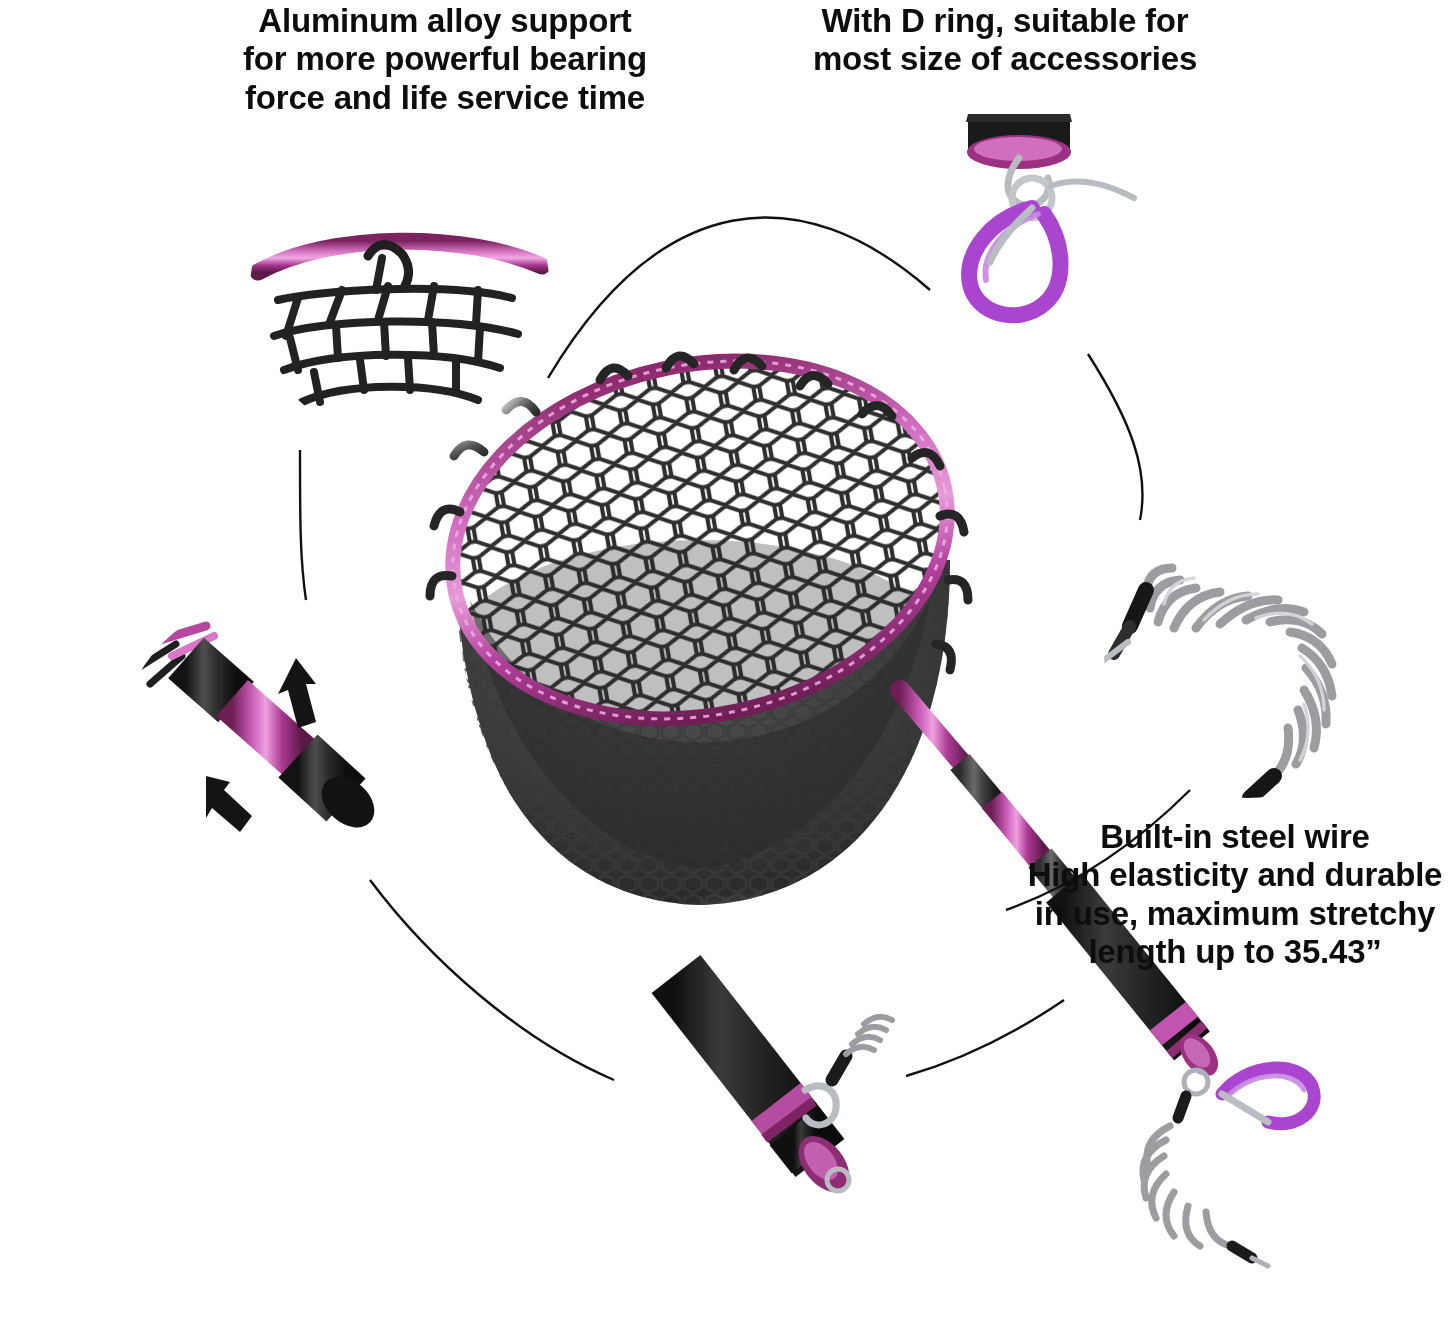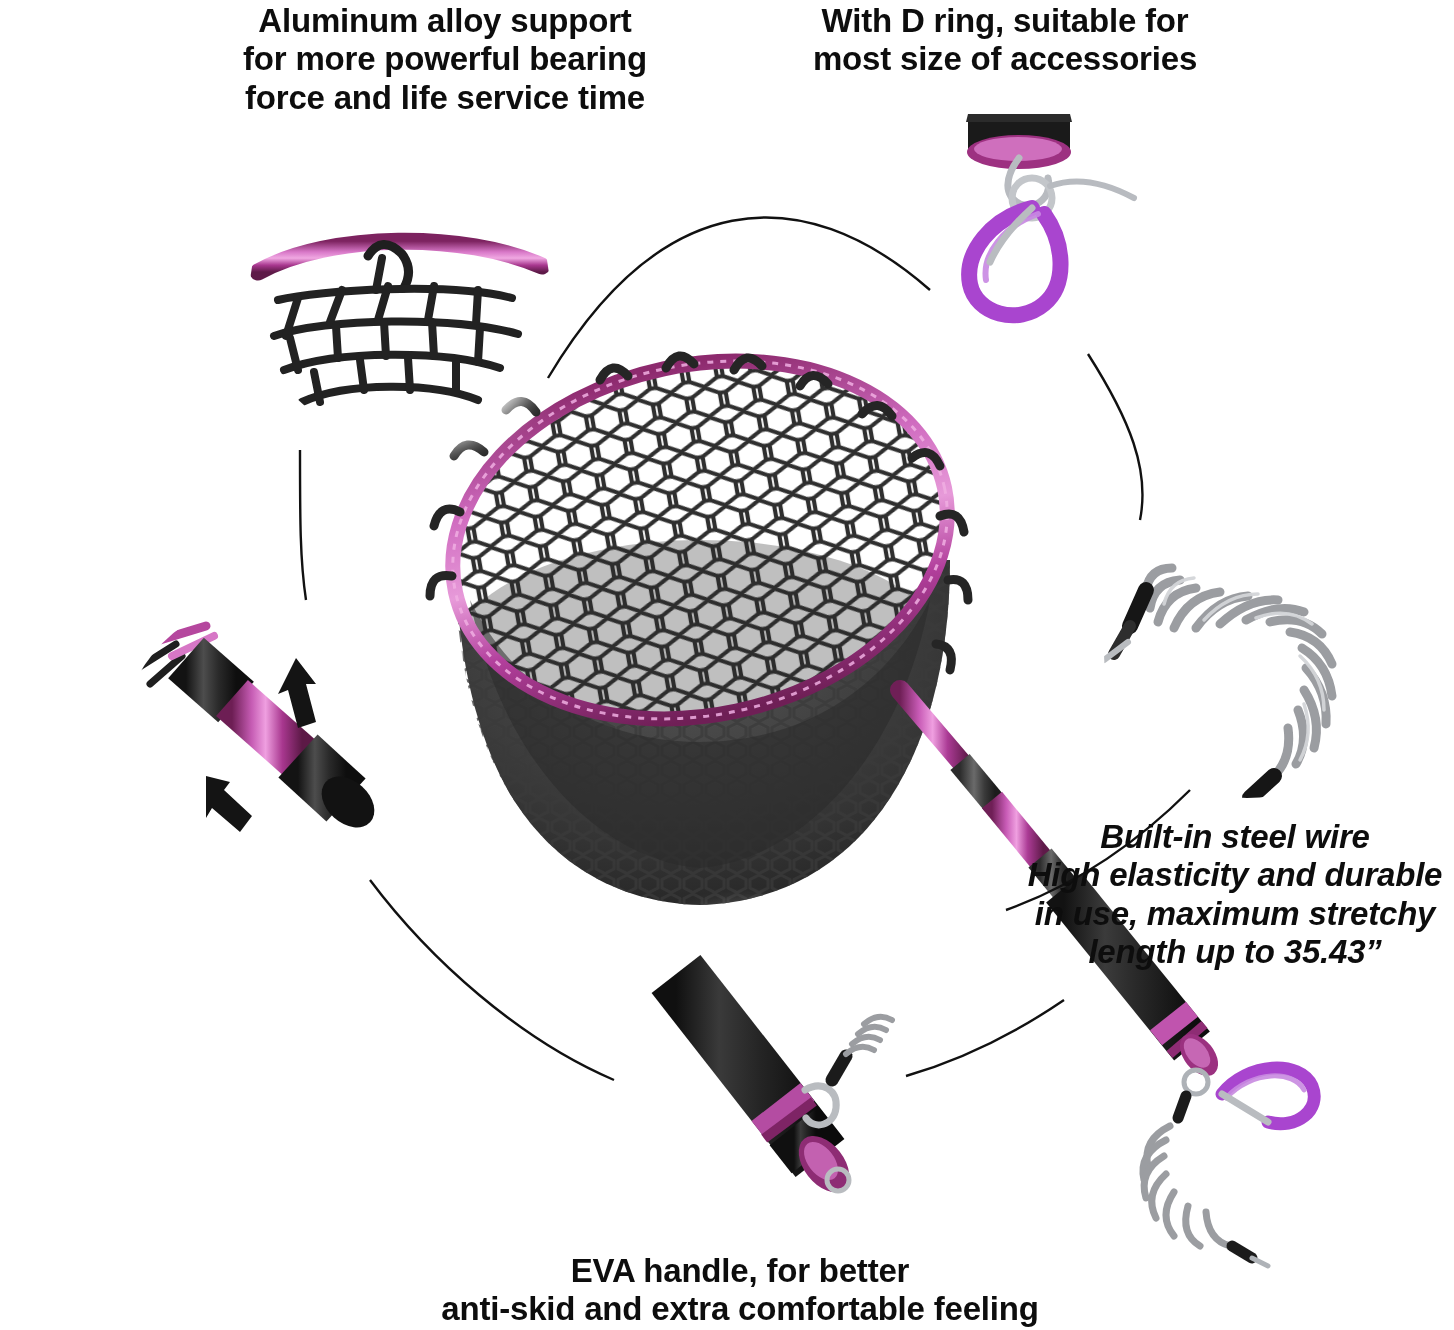--- a/index.html
+++ b/index.html
@@ -22,21 +22,21 @@
     font-weight: bold;
     font-size: 33px;
     line-height: 1.16;
     color: #0d0d0d;
     letter-spacing: -0.2px;
     white-space: pre-line;
     z-index: 40;
   }
   .cap-top-left   { left: 210px;  top: 2px;    width: 470px; text-align: center; }
   .cap-top-right  { left: 790px;  top: 2px;    width: 430px; text-align: center; }
-  .cap-right      { left: 1018px; top: 818px;  width: 434px; text-align: center; font-style: italic; }
+  .cap-right      { left: 1018px; top: 818px;  width: 434px; text-align: center; }
   .cap-left       { left: 0px;    top: 908px;  width: 546px; text-align: center; }
   .cap-bottom     { left: 420px;  top: 1252px; width: 640px; text-align: center; }
 
   
   .bubble {
     position: absolute;
     border-radius: 50%;
     background: #ffffff;
     overflow: hidden;
     z-index: 20;
@@ -396,16 +396,14 @@
   <div class="caption cap-top-left">Aluminum alloy support
 for more powerful bearing
 force and life service time</div>
 
   <div class="caption cap-right">Built-in steel wire
 High elasticity and durable
 in use, maximum stretchy
 length up to 35.43”</div>
 
 
-  <div class="caption cap-bottom">EVA handle, for better
-anti-skid and extra comfortable feeling</div>
 
 </div>
 
 </body></html>

